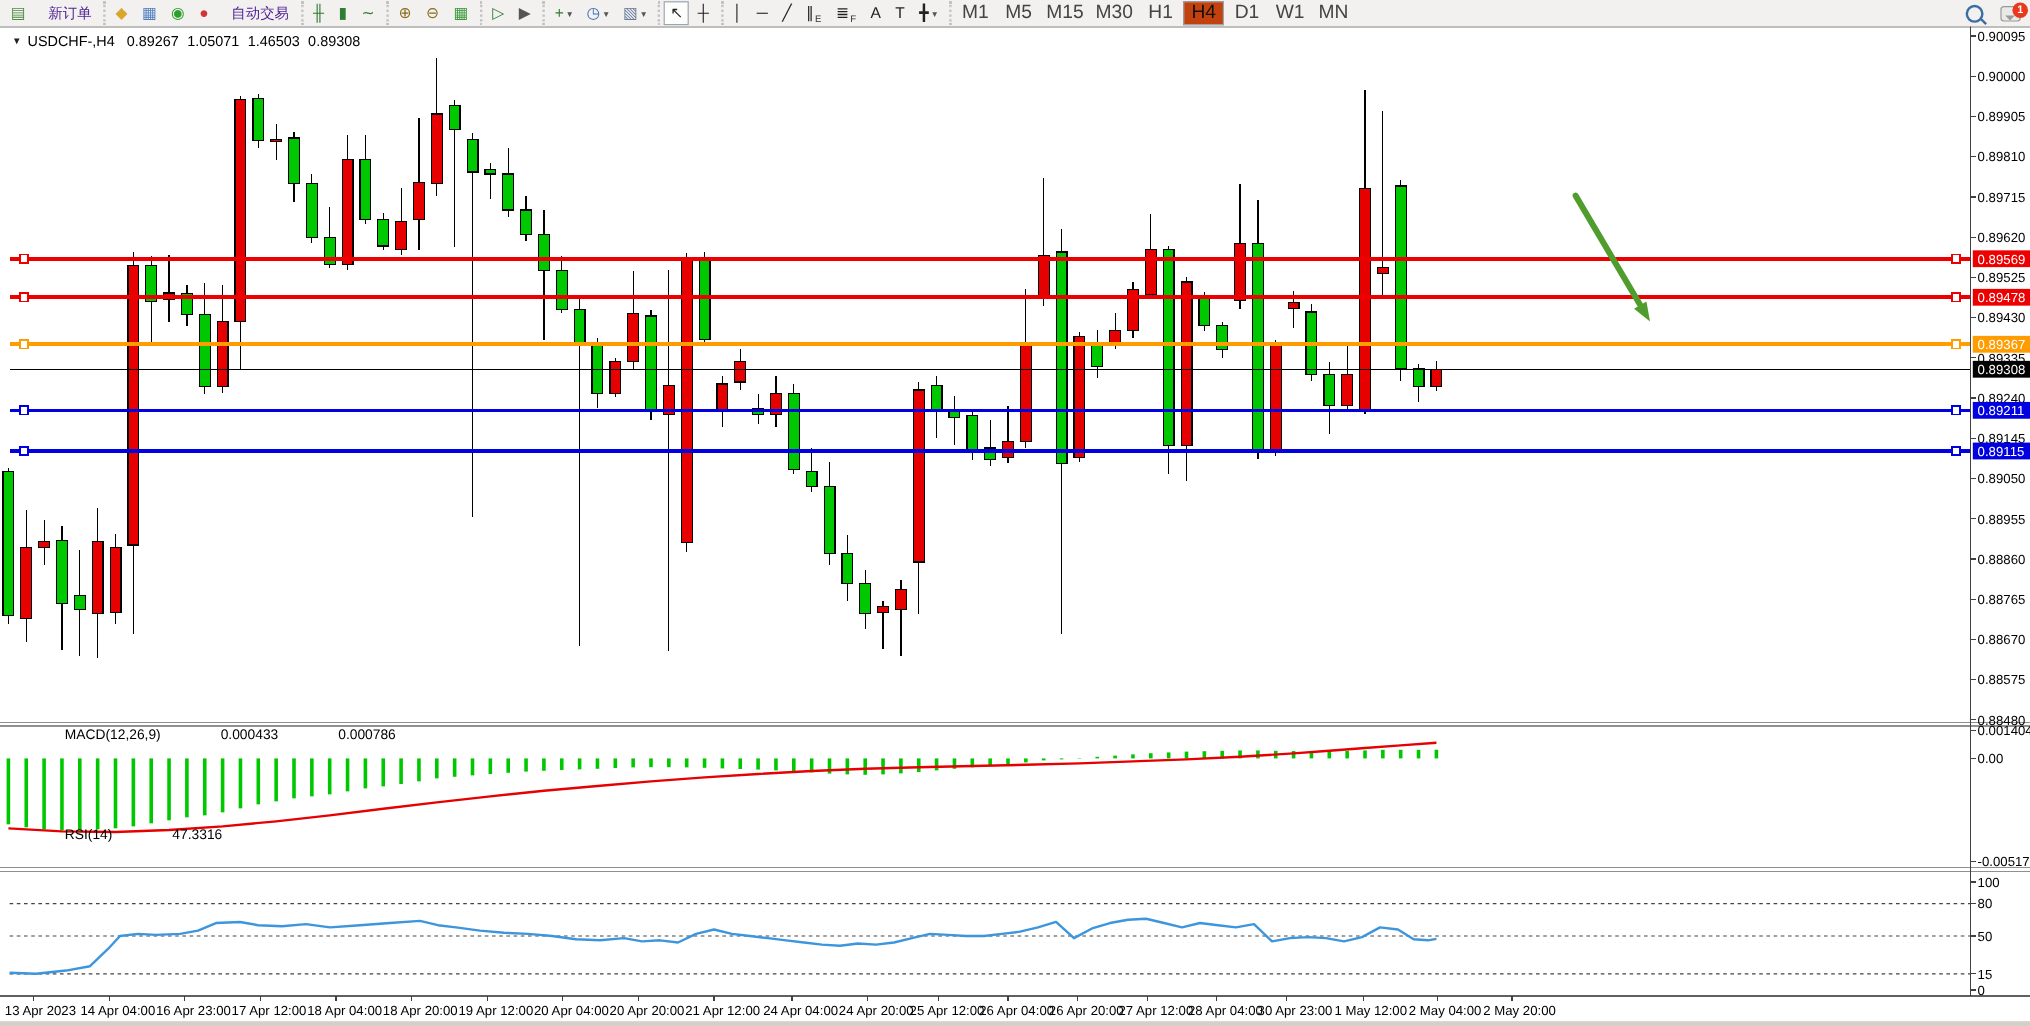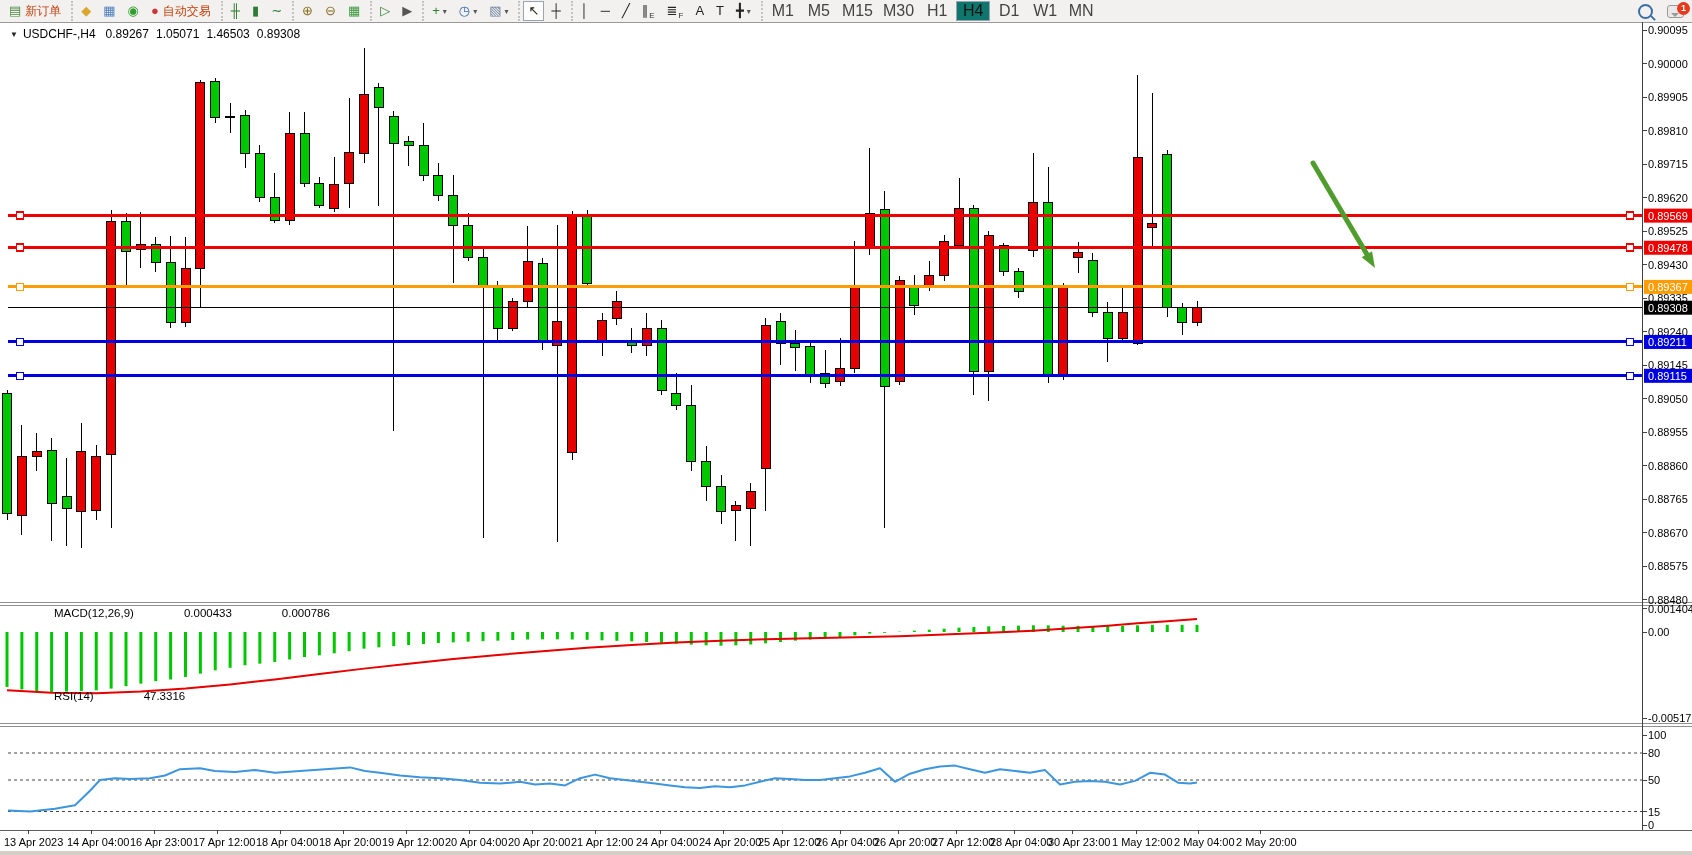--- a/index.html
+++ b/index.html
@@ -3,25 +3,25 @@
 <meta charset="utf-8">
 <style>
   html,body{margin:0;padding:0;background:#d4d0c8;font-family:"Liberation Sans",sans-serif;}
   .app{position:relative;width:1692px;height:855px;background:#fff;overflow:hidden;}
   .toolbar{position:absolute;top:0;left:0;width:1692px;height:22px;background:#f2f1ef;border-bottom:1px solid #9a9a9a;display:flex;align-items:center;font-size:12px;color:#333;}
   .tb-group{display:flex;align-items:center;height:20px;border-left:2px dotted #c3c3c3;padding:0 2px;margin:0 1px;}
   .tb-group:first-child{border-left:none;}
   .tb-btn{display:flex;align-items:center;height:18px;padding:0 4px;margin:0 1px;border:1px solid transparent;cursor:default;position:relative;}
   .tb-btn.active{background:#fdfdfb;border:1px solid #9aa4b0;}
   .tb-btn .glyph{font-size:13px;line-height:18px;}
-  .tb-btn .lbl{margin-left:4px;font-size:12px;color:#c2410c;}
+  .tb-btn .lbl{margin-left:19px;font-size:12px;color:#4c1d95;}
   .tb-btn .dd{font-size:8px;color:#555;margin-left:3px;}
   .tb-btn .sub{font-size:8px;color:#333;margin-left:1px;align-self:flex-end;}
   .tf-btn{display:flex;align-items:center;justify-content:center;height:18px;min-width:26px;padding:0 3px;margin:0 1px;font-size:16px;color:#444;border:1px solid transparent;}
-  .tf-btn.active{background:#0f766e;border:1px solid #9aa4b0;color:#111;}
+  .tf-btn.active{background:#c2410c;border:1px solid #9aa4b0;color:#111;}
   .tb-right{position:absolute;right:8px;top:1px;display:flex;align-items:center;height:20px;}
   .icon-mag{position:relative;width:11px;height:11px;border:2px solid #3b6ea5;border-radius:50%;display:inline-block;}
   .icon-mag::after{content:"";position:absolute;width:6px;height:2px;background:#3b6ea5;transform:rotate(45deg);right:-5px;bottom:-2px;}
   .icon-chat{position:relative;width:15px;height:11px;background:#e9e9e9;border:1px solid #9a9a9a;border-radius:3px;display:inline-block;margin-left:14px;}
   .icon-chat::after{content:"";position:absolute;left:3px;bottom:-4px;border:4px solid transparent;border-top-color:#9a9a9a;}
   .badge{position:absolute;top:-4px;right:-7px;width:13px;height:13px;border-radius:50%;background:#e8391d;color:#fff;font-size:9px;font-weight:bold;display:flex;align-items:center;justify-content:center;}
   .chart-title{position:absolute;top:27px;left:10px;font-size:12px;color:#000;display:flex;align-items:center;z-index:5;}
   .chart-title .tri{font-size:8px;margin-right:5px;color:#222;}
   .chart-title .sym{margin-right:10px;}
   .chart-title .num{margin-right:7px;}

